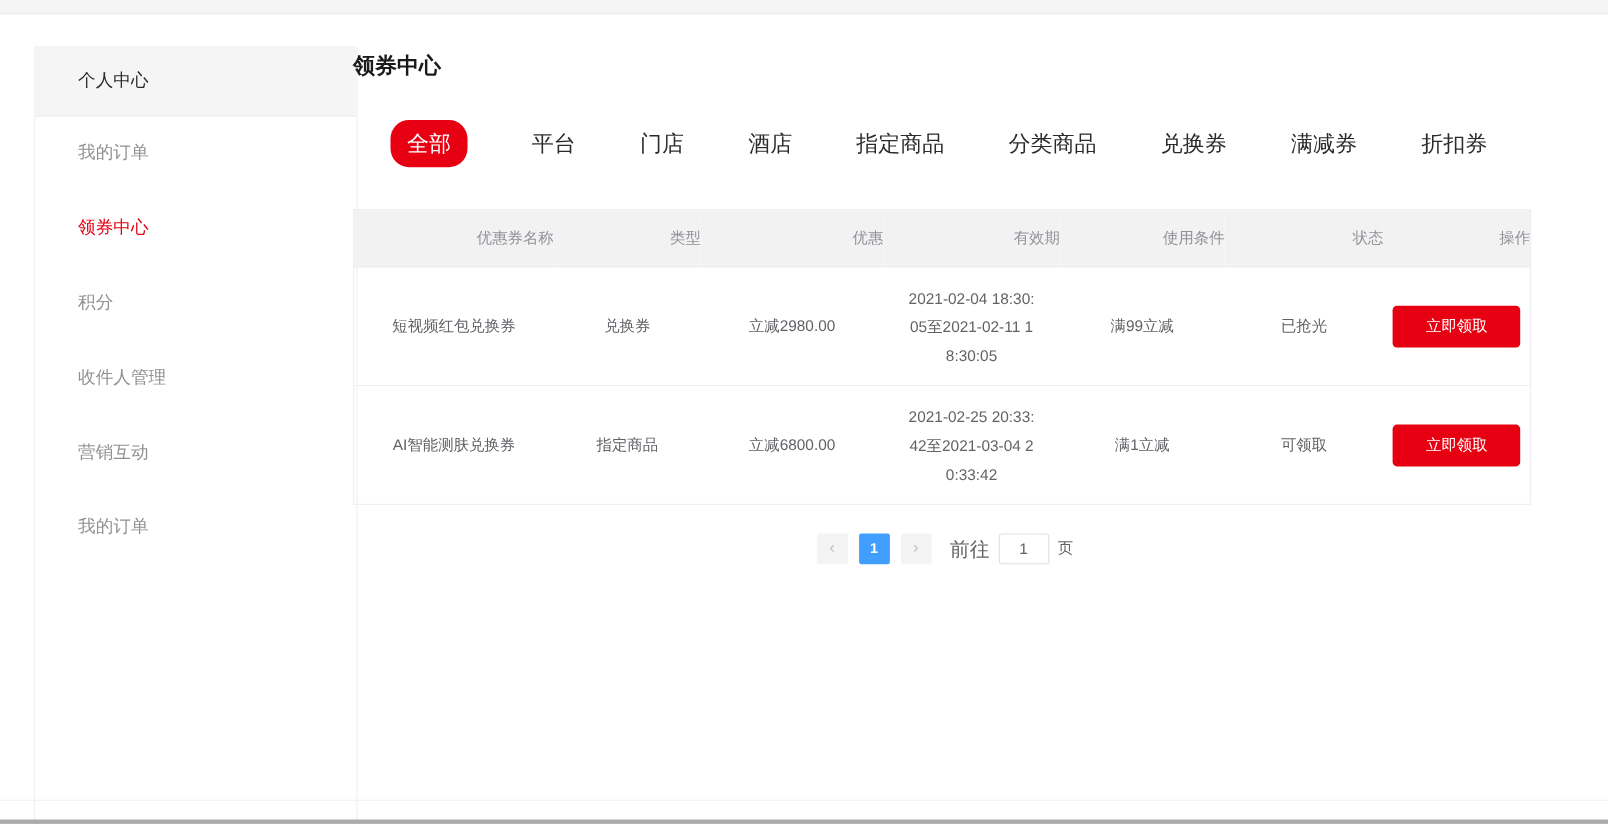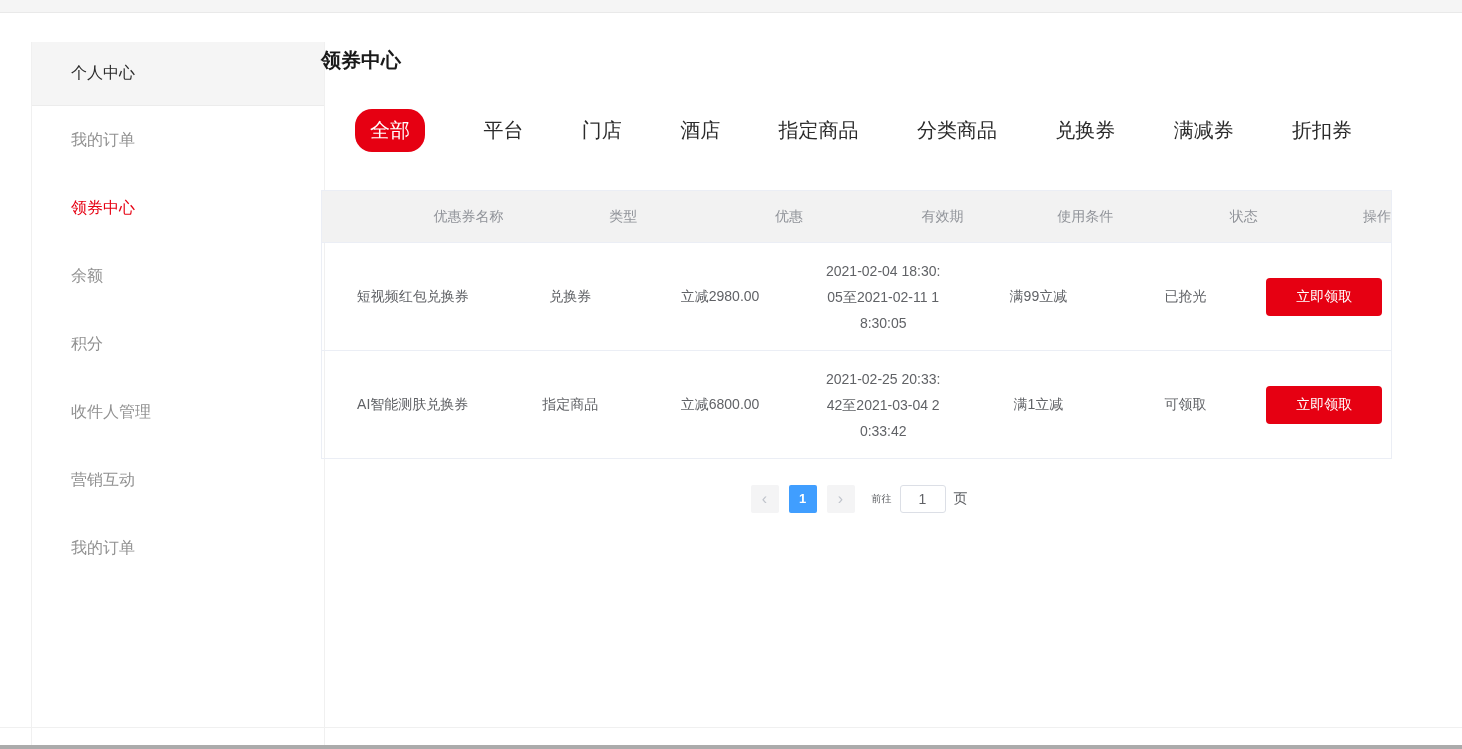--- a/index.html
+++ b/index.html
@@ -47,41 +47,40 @@
                font-size:14px; padding:10px 30px; cursor:pointer;
                font-family:"Liberation Sans","DejaVu Sans",sans-serif; }
 
   
   .pagination { margin-top:26px; display:flex; justify-content:center; align-items:center; }
   .pg-btn { width:28px; height:28px; border:none; border-radius:2px; background:#f4f4f5;
             color:#c0c4cc; font-size:16px; line-height:28px; margin:0 5px; cursor:pointer;
             display:flex; align-items:center; justify-content:center;
             font-family:"Liberation Sans","DejaVu Sans",sans-serif; }
   .pg-btn.pg-active { background:#409eff; color:#ffffff; font-weight:700; font-size:13px; }
-  .goto-label { margin-left:12px; font-size:10px; color:#606266; }
+  .goto-label { margin-left:12px; font-size:18px; color:#606266; }
   .goto-input { width:46px; height:28px; border:1px solid #dcdfe6; border-radius:3px;
                 text-align:center; font-size:14px; color:#606266; margin:0 8px;
                 font-family:"Liberation Sans","DejaVu Sans",sans-serif; }
   .goto-unit { font-size:14px; color:#606266; }
 
   .page-divider { position:absolute; left:0; top:727px; width:100%; height:1px; background:#f0f0f0; }
   .bottom-strip { position:absolute; left:0; bottom:0; width:100%; height:4px; background:#ababab; }
 </style>
 </head>
 <body>
 
 <div class="topbar"></div>
 
 <aside class="sidebar">
   <div class="side-header">
     <span>个人中心</span>
   </div>
   <div class="side-item">我的订单</div>
   <div class="side-item active">领券中心</div>
-  <div class="side-item">余额</div>
   <div class="side-item">积分</div>
   <div class="side-item">收件人管理</div>
   <div class="side-item">营销互动</div>
   <div class="side-item">我的订单</div>
 </aside>
 
 <main class="main">
   <h1 class="page-title">领券中心</h1>
 
   <nav class="tabs">

